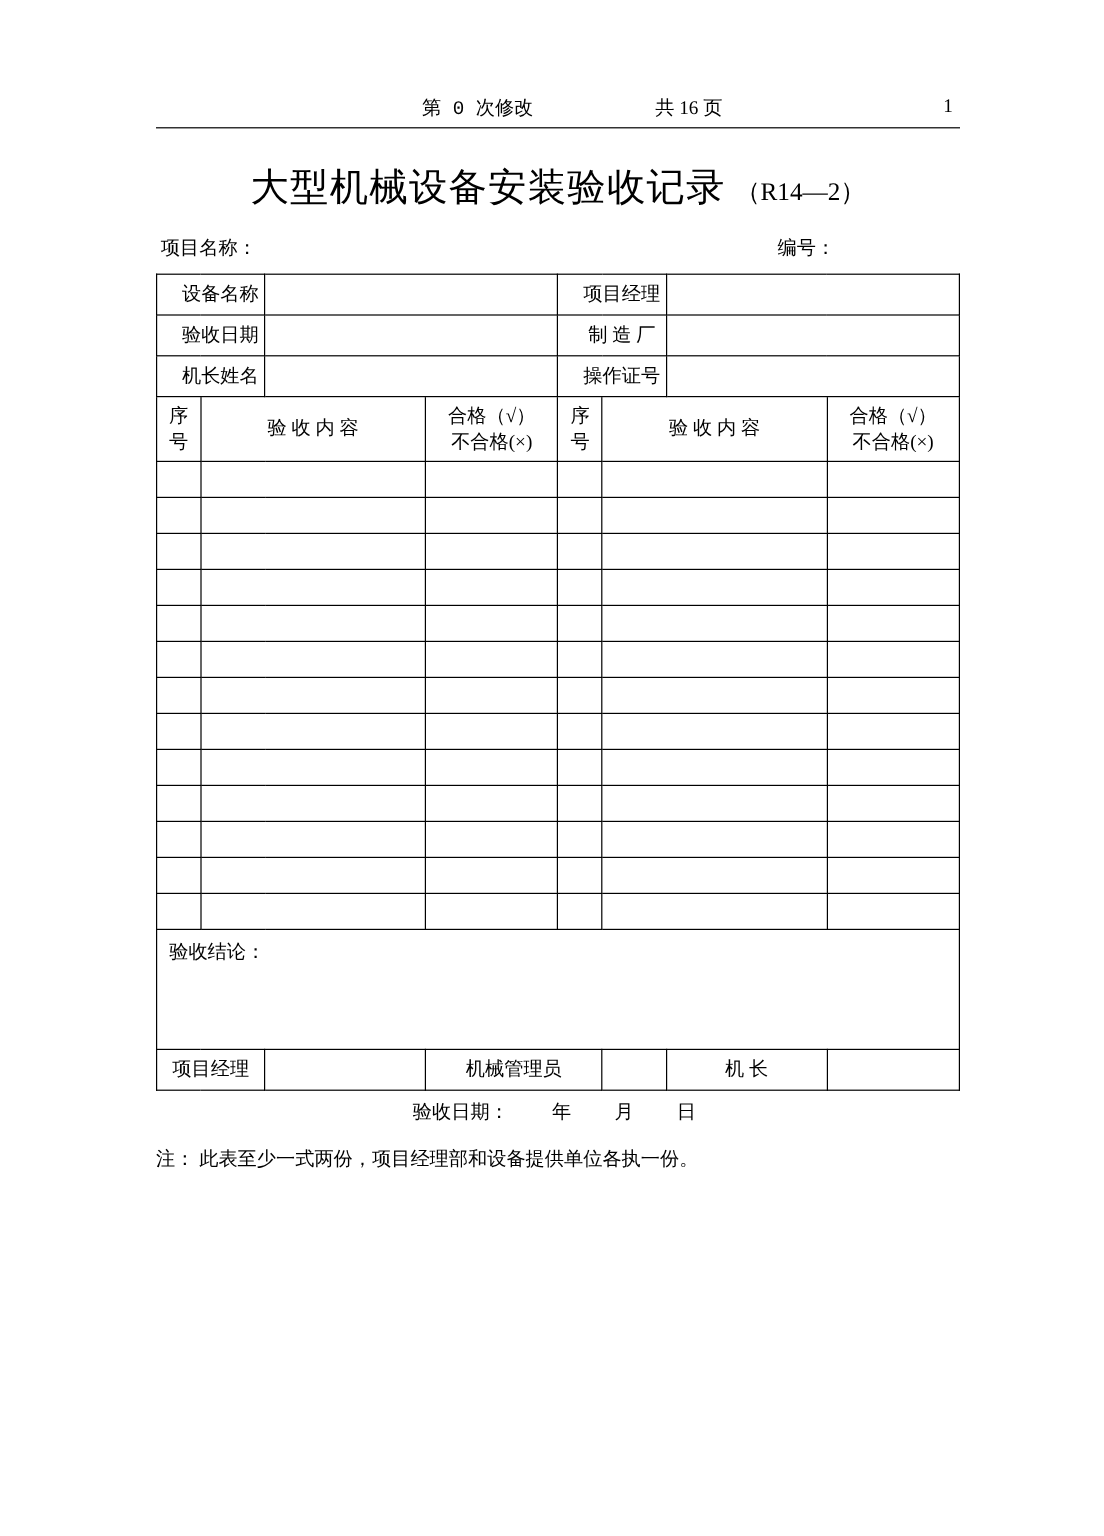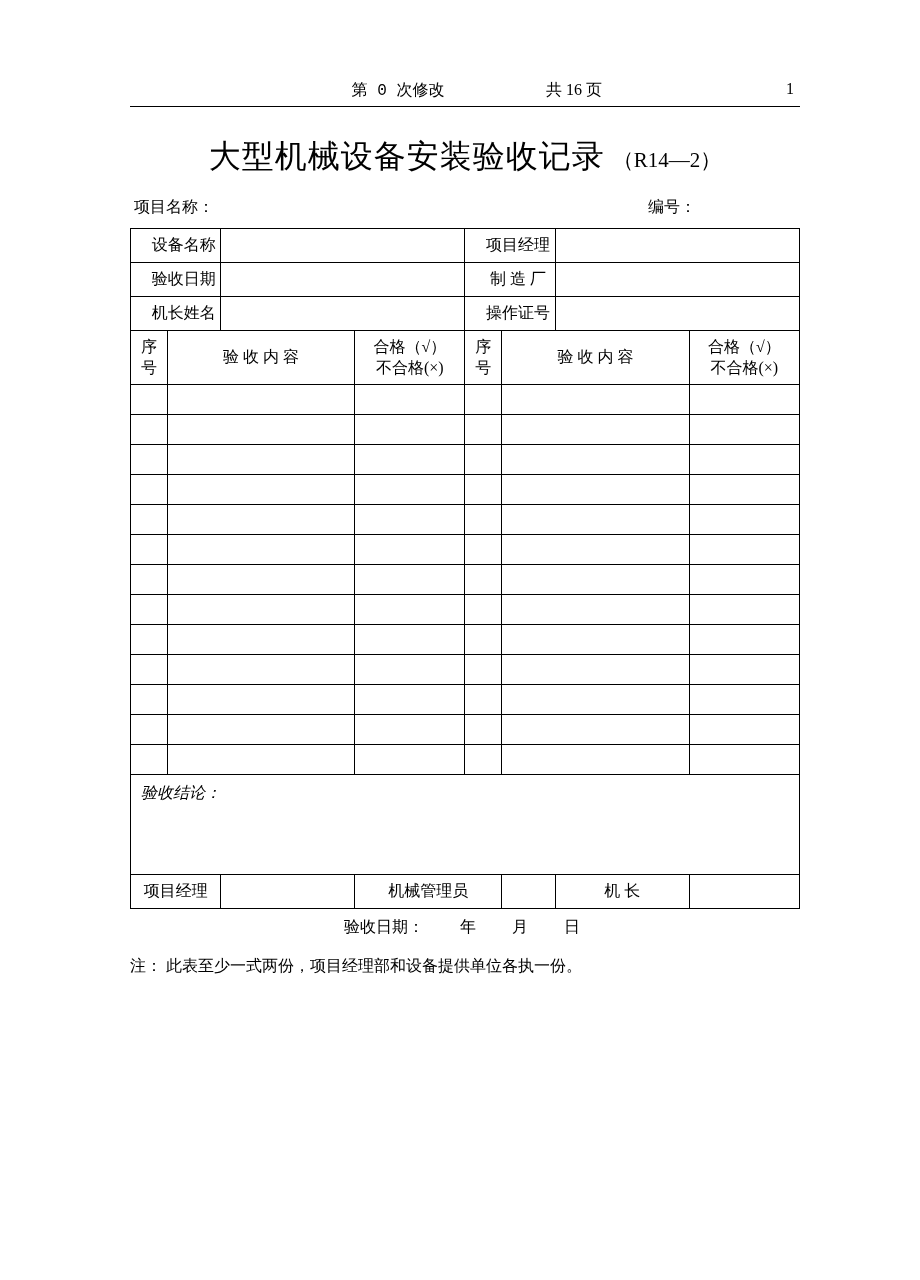--- a/index.html
+++ b/index.html
@@ -78,21 +78,20 @@
     td.left {
       text-align: center;
       padding-left: 20px;
       margin-left: 20px;
     }
     td.conclusion {
       height: 100px;
       text-align: left;
       vertical-align: top;
       padding: 8px 10px;
-      font-style: italic;
     }
     .footer-row {
       display: flex;
       justify-content: center;
       font-size: 16px;
       padding: 8px 6px 0 0;
       gap: 36px;
     }
     .note-row {
       font-size: 16px;

